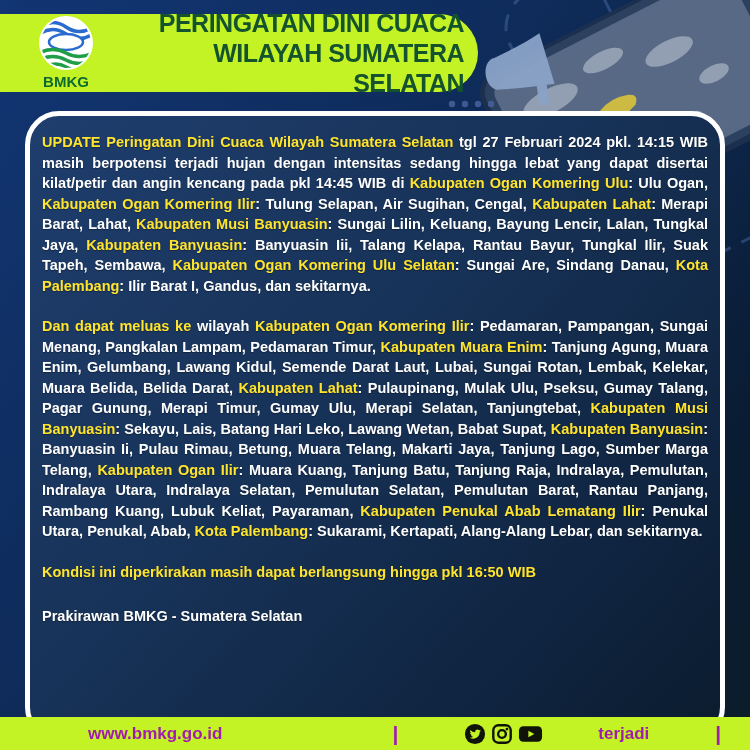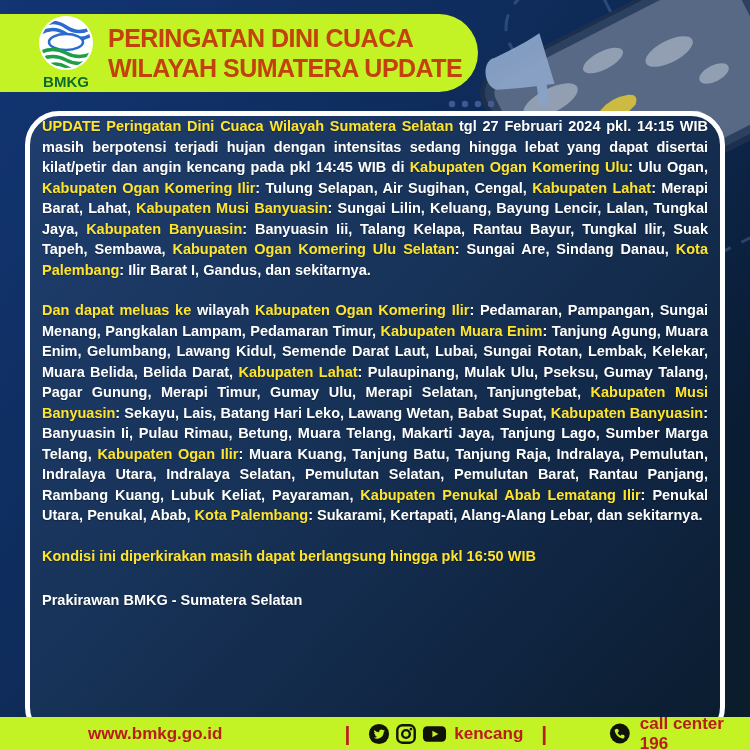--- a/index.html
+++ b/index.html
@@ -5,35 +5,35 @@
   html,body{margin:0;padding:0;}
   body{width:750px;height:750px;overflow:hidden;font-family:"Liberation Sans",sans-serif;}
   .poster{position:relative;width:750px;height:750px;
     background:linear-gradient(128deg,#123573 0%,#0f2e61 30%,#0d2850 55%,#0a1c33 80%,#0c1c2a 100%);}
   .decor{position:absolute;inset:0;z-index:0;}
   
   .banner{position:absolute;top:14px;left:0;width:478px;height:78px;background:#c3f225;
     border-radius:0 40px 40px 0;display:flex;align-items:center;padding-left:20px;
     box-sizing:border-box;z-index:3;}
   .logo{flex:0 0 88px;display:flex;flex-direction:column;align-items:flex-end;}
-  .titles{flex:1;text-align:left;color:#c2410c;font-weight:bold;font-size:25px;
+  .titles{flex:1;text-align:right;color:#14532d;font-weight:bold;font-size:25px;
     line-height:30px;letter-spacing:-0.5px;padding-right:14px;}
   
   .card{position:absolute;left:25px;top:111px;width:700px;height:630px;box-sizing:border-box;
     border:5px solid #ffffff;border-radius:34px;z-index:2;
     background:linear-gradient(133deg,#1f3e6e 0%,#173257 45%,#0f2440 78%,#0b1c2e 100%);
-    padding:0 12px;}
+    padding:16px 12px;}
   .para{margin:0 0 20px 0;font-size:14.5px;font-weight:bold;line-height:20.5px;
     text-align:justify;color:#ffffff;text-shadow:0 1px 1px rgba(0,0,0,0.35);}
   .para:last-child{margin-bottom:0;margin-top:24px;}
   .seg-yellow{color:#ffe42e;}
   .seg-white{color:#ffffff;}
   
   .footer{position:absolute;left:0;bottom:0;width:750px;height:33px;background:#c3f225;
-    z-index:3;display:flex;align-items:center;color:#b91c1c;font-weight:bold;font-size:17px;}
+    z-index:3;display:flex;align-items:center;color:#a21caf;font-weight:bold;font-size:17px;gap:48px;}
   .footer .site{margin-left:88px;}
   .footer .sep{font-size:21px;font-weight:bold;}
   .sep1{margin-left:122px;}
   .sep2{margin-left:18px;}
   .social-icons{display:flex;align-items:center;gap:5px;margin-left:18px;}
   .handle{margin-left:7px;}
   .phone-wrap{display:flex;align-items:center;gap:9px;margin-left:62px;}
   svg{display:block;}
 </style>
 </head>
@@ -97,21 +97,21 @@
           <ellipse cx="42" cy="27" rx="17" ry="8" fill="#ffffff" stroke="#2a6bd0" stroke-width="2.5"></ellipse>
           <path d="M15 38 q14 -7 27 0 q13 7 27 0" stroke="#1f9e48" stroke-width="3.5" fill="none"></path>
           <path d="M15 45 q14 -7 27 0 q13 7 27 0" stroke="#1f9e48" stroke-width="3.5" fill="none"></path>
           <path d="M20 52 q12 -6 22 0 q10 6 22 0" stroke="#1f9e48" stroke-width="3.5" fill="none"></path>
         </g>
         <text x="42" y="72" text-anchor="middle" font-size="15" font-weight="bold" fill="#0d6a2f">BMKG</text>
       </svg>
     </div>
     <div class="titles">
       <div>PERINGATAN DINI CUACA</div>
-      <div>WILAYAH SUMATERA UPDATE</div>
+      <div>WILAYAH SUMATERA SELATAN</div>
     </div>
   </div>
 
   <div class="card">
     <p class="para"><span class="seg-yellow">UPDATE Peringatan Dini Cuaca Wilayah Sumatera Selatan</span><span class="seg-white"> tgl 27 Februari 2024 pkl. 14:15 WIB masih berpotensi terjadi hujan dengan intensitas sedang hingga lebat yang dapat disertai kilat/petir dan angin kencang pada pkl 14:45 WIB di </span><span class="seg-yellow">Kabupaten Ogan Komering Ulu</span><span class="seg-white">: Ulu Ogan, </span><span class="seg-yellow">Kabupaten Ogan Komering Ilir</span><span class="seg-white">: Tulung Selapan, Air Sugihan, Cengal, </span><span class="seg-yellow">Kabupaten Lahat</span><span class="seg-white">: Merapi Barat, Lahat, </span><span class="seg-yellow">Kabupaten Musi Banyuasin</span><span class="seg-white">: Sungai Lilin, Keluang, Bayung Lencir, Lalan, Tungkal Jaya, </span><span class="seg-yellow">Kabupaten Banyuasin</span><span class="seg-white">: Banyuasin Iii, Talang Kelapa, Rantau Bayur, Tungkal Ilir, Suak Tapeh, Sembawa, </span><span class="seg-yellow">Kabupaten Ogan Komering Ulu Selatan</span><span class="seg-white">: Sungai Are, Sindang Danau, </span><span class="seg-yellow">Kota Palembang</span><span class="seg-white">: Ilir Barat I, Gandus, dan sekitarnya.</span></p>
     <p class="para"><span class="seg-yellow">Dan dapat meluas ke</span><span class="seg-white"> wilayah </span><span class="seg-yellow">Kabupaten Ogan Komering Ilir</span><span class="seg-white">: Pedamaran, Pampangan, Sungai Menang, Pangkalan Lampam, Pedamaran Timur, </span><span class="seg-yellow">Kabupaten Muara Enim</span><span class="seg-white">: Tanjung Agung, Muara Enim, Gelumbang, Lawang Kidul, Semende Darat Laut, Lubai, Sungai Rotan, Lembak, Kelekar, Muara Belida, Belida Darat, </span><span class="seg-yellow">Kabupaten Lahat</span><span class="seg-white">: Pulaupinang, Mulak Ulu, Pseksu, Gumay Talang, Pagar Gunung, Merapi Timur, Gumay Ulu, Merapi Selatan, Tanjungtebat, </span><span class="seg-yellow">Kabupaten Musi Banyuasin</span><span class="seg-white">: Sekayu, Lais, Batang Hari Leko, Lawang Wetan, Babat Supat, </span><span class="seg-yellow">Kabupaten Banyuasin</span><span class="seg-white">: Banyuasin Ii, Pulau Rimau, Betung, Muara Telang, Makarti Jaya, Tanjung Lago, Sumber Marga Telang, </span><span class="seg-yellow">Kabupaten Ogan Ilir</span><span class="seg-white">: Muara Kuang, Tanjung Batu, Tanjung Raja, Indralaya, Pemulutan, Indralaya Utara, Indralaya Selatan, Pemulutan Selatan, Pemulutan Barat, Rantau Panjang, Rambang Kuang, Lubuk Keliat, Payaraman, </span><span class="seg-yellow">Kabupaten Penukal Abab Lematang Ilir</span><span class="seg-white">: Penukal Utara, Penukal, Abab, </span><span class="seg-yellow">Kota Palembang</span><span class="seg-white">: Sukarami, Kertapati, Alang-Alang Lebar, dan sekitarnya.</span></p>
     <p class="para"><span class="seg-yellow">Kondisi ini diperkirakan masih dapat berlangsung hingga pkl 16:50 WIB</span></p>
     <p class="para"><span class="seg-white">Prakirawan BMKG - Sumatera Selatan</span></p>
   </div>
 
@@ -126,21 +126,21 @@
       <svg width="22" height="22" viewBox="0 0 24 24">
         <rect x="2.5" y="2.5" width="19" height="19" rx="5.5" fill="none" stroke="#101408" stroke-width="2.6"></rect>
         <circle cx="12" cy="12" r="4.2" fill="none" stroke="#101408" stroke-width="2.6"></circle>
         <circle cx="17.4" cy="6.6" r="1.5" fill="#101408"></circle>
       </svg>
       <svg width="25" height="20" viewBox="0 0 26 20">
         <rect x="1" y="2" width="24" height="16" rx="4.5" fill="#101408"></rect>
         <path d="M10.8 6.6l6.2 3.4-6.2 3.4z" fill="#c3f225"></path>
       </svg>
     </span>
-    <span class="handle">kencang</span>
+    <span class="handle">terjadi</span>
     <span class="sep sep2">|</span>
     <span class="phone-wrap">
       <svg width="23" height="23" viewBox="0 0 24 24">
         <circle cx="12" cy="12" r="11" fill="#101408"></circle>
         <path d="M8.1 6.6l2.2.6.6 2.7-1.4 1.3c.65 1.5 1.8 2.65 3.3 3.3l1.3-1.4 2.7.6.6 2.2-1.3 1.6c-3.3.6-9.2-3-9.9-9.3z" fill="#c3f225"></path>
       </svg>
       <span>call center 196</span>
     </span>
   </div>
 

